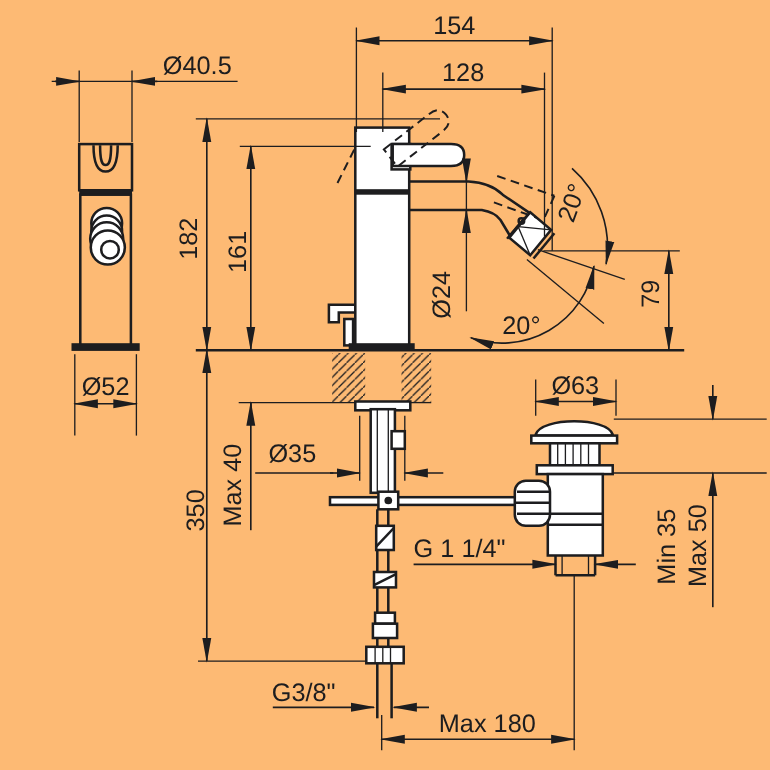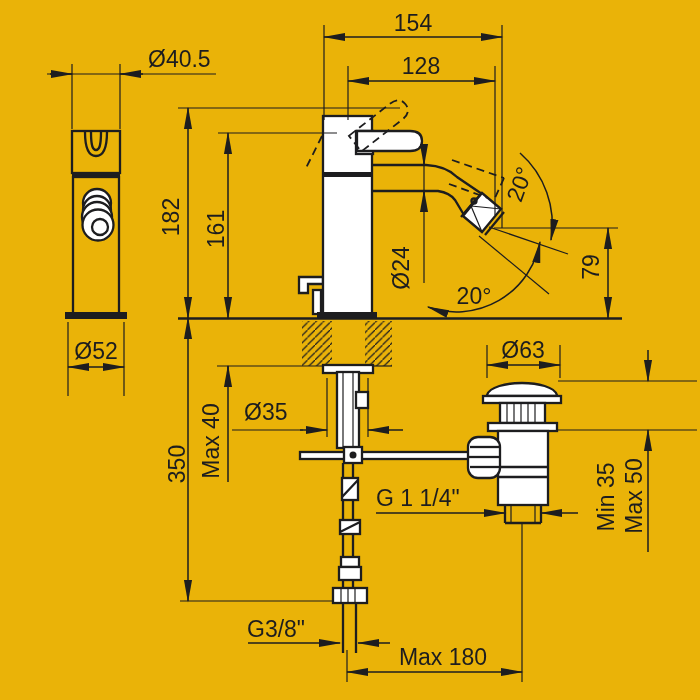--- a/index.html
+++ b/index.html
@@ -1,16 +1,16 @@
 <!DOCTYPE html>
 <html><head>
 <meta charset="utf-8">
 <style>
   html,body{margin:0;padding:0;background:#fff;}
-  .canvas{width:700px;height:700px;background:#eab308;position:relative;overflow:hidden;
+  .canvas{width:700px;height:700px;background:#fdba74;position:relative;overflow:hidden;
           font-family:"Liberation Sans", sans-serif;}
   svg{display:block}
   svg text{font-family:"Liberation Sans", sans-serif;font-size:23px;fill:#1d1d1f;}
   .o{stroke:#1d1d1f;stroke-width:2.3;fill:none;}          
   .w{stroke:#1d1d1f;stroke-width:2.3;fill:#ffffff;}       
   .fl{fill:#1d1d1f;stroke:none;}                          
   .d{stroke:#1d1d1f;stroke-width:1.5;fill:none;}          
   .e{stroke:#1d1d1f;stroke-width:1.2;fill:none;}          
   .dash{stroke:#1d1d1f;stroke-width:1.8;fill:none;stroke-dasharray:8 5;}
   .cl{stroke:#1d1d1f;stroke-width:1.1;fill:none;stroke-dasharray:14 4 3 4;} 

